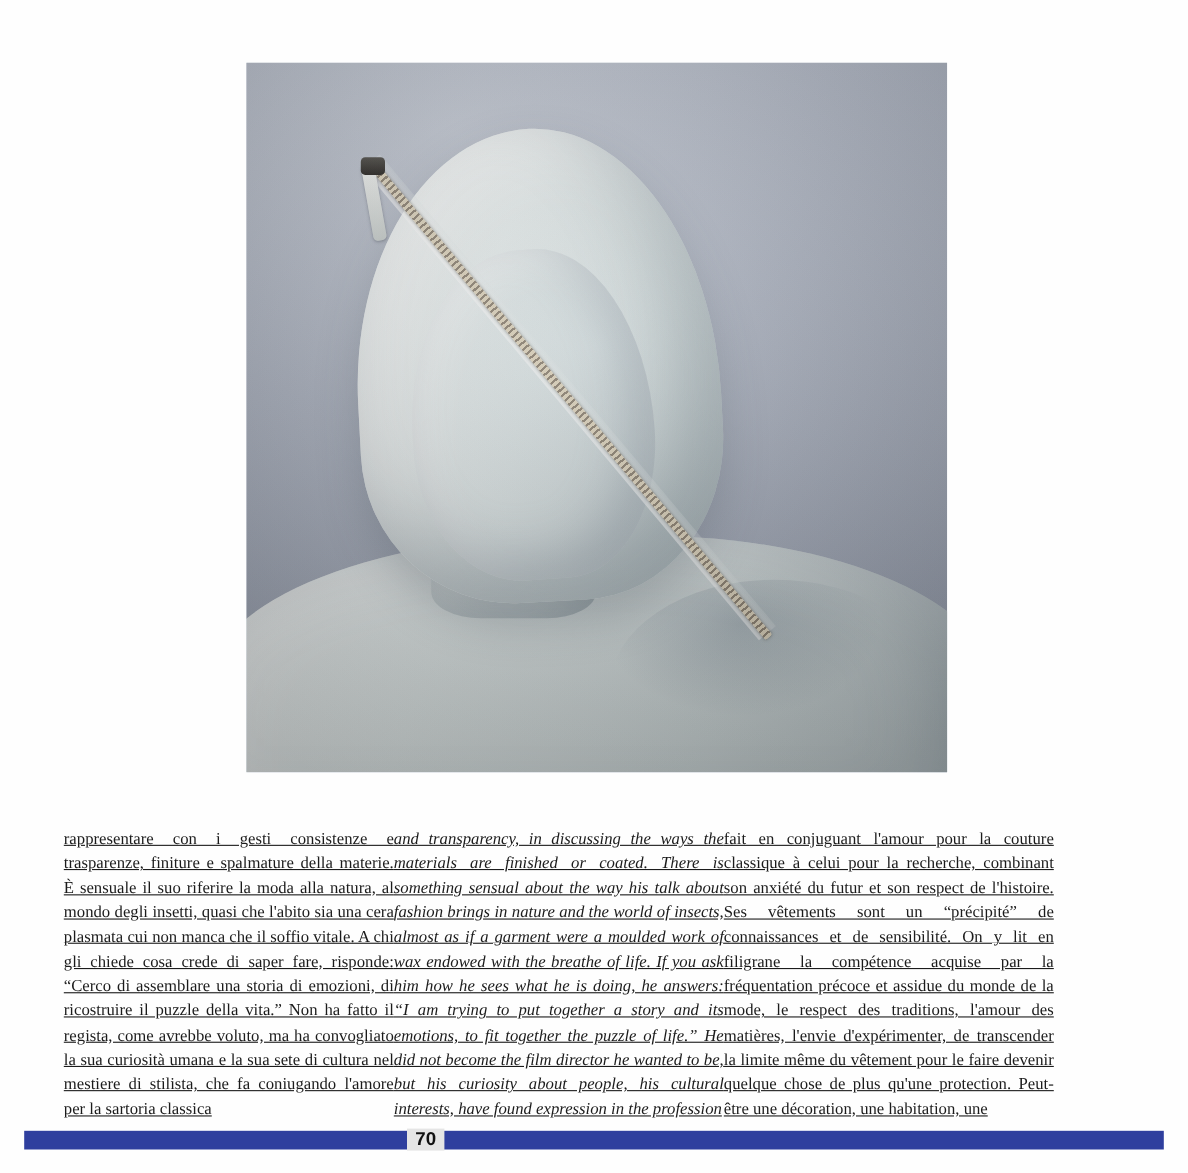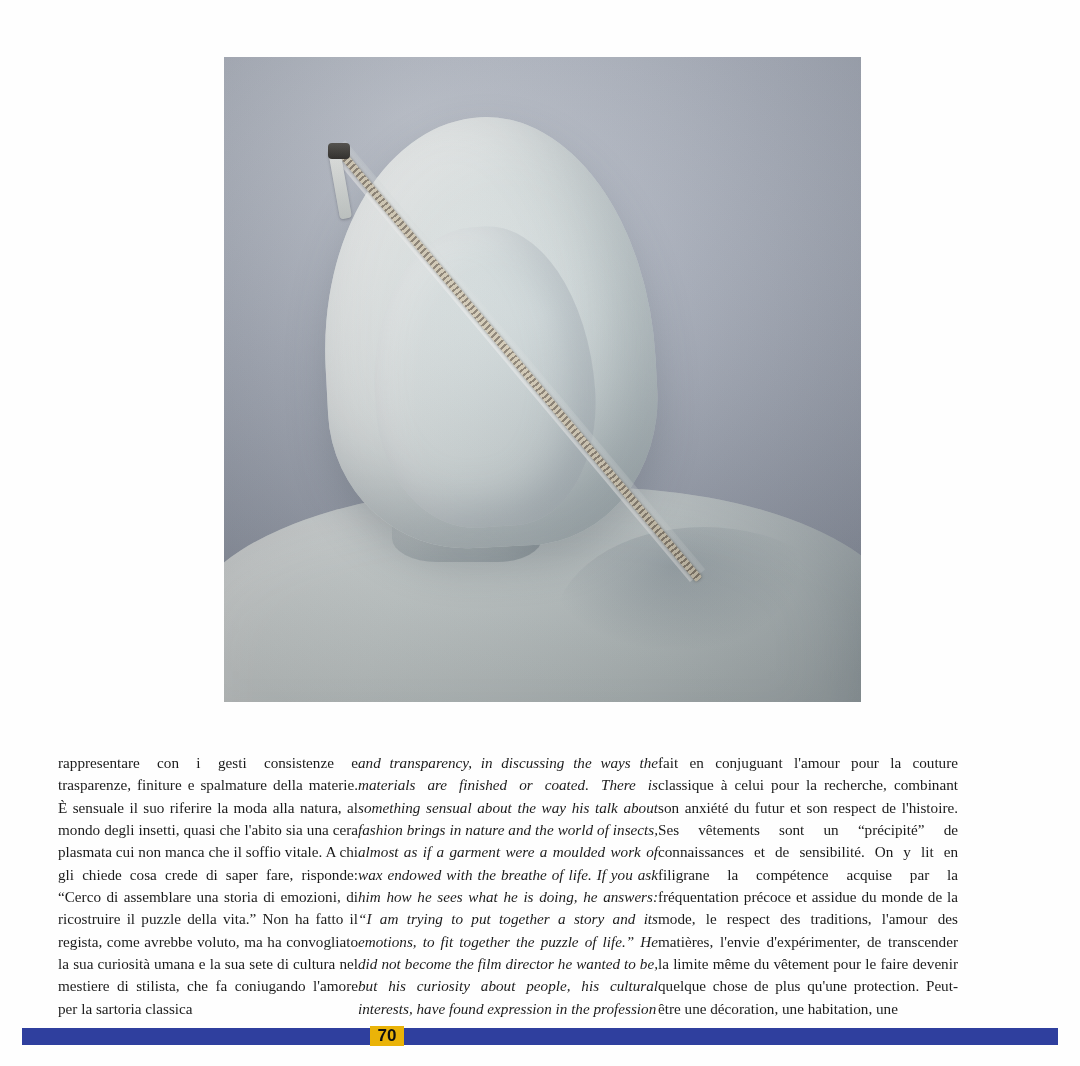--- a/index.html
+++ b/index.html
@@ -158,20 +158,21 @@
     border-radius: 4px;
   }
 
   
   .columns {
     position: absolute;
     left: 58px;
     top: 752px;
     width: 964px;
     display: flex;
+    text-decoration: underline;
   }
   .col {
     width: 300px;
     font-size: 15.2px;
     line-height: 1.47;
     text-align: justify;
     hyphens: none;
   }
   .col p { margin: 0; }
   .col-it { font-style: normal; }
@@ -205,21 +206,21 @@
   .page-number {
     position: absolute;
     left: 370px;
     top: -2px;
     width: 30px;
     text-align: center;
     font-family: "Liberation Sans", sans-serif;
     font-weight: bold;
     font-size: 17px;
     color: #111111;
-    background: #eab308;
+    background: #e5e5e5;
     padding: 0 2px;
   }
 </style>
 </head>
 <body>
 
 <div class="page">
 
   <div class="photo-block">
     <div class="photo-bg"></div>

